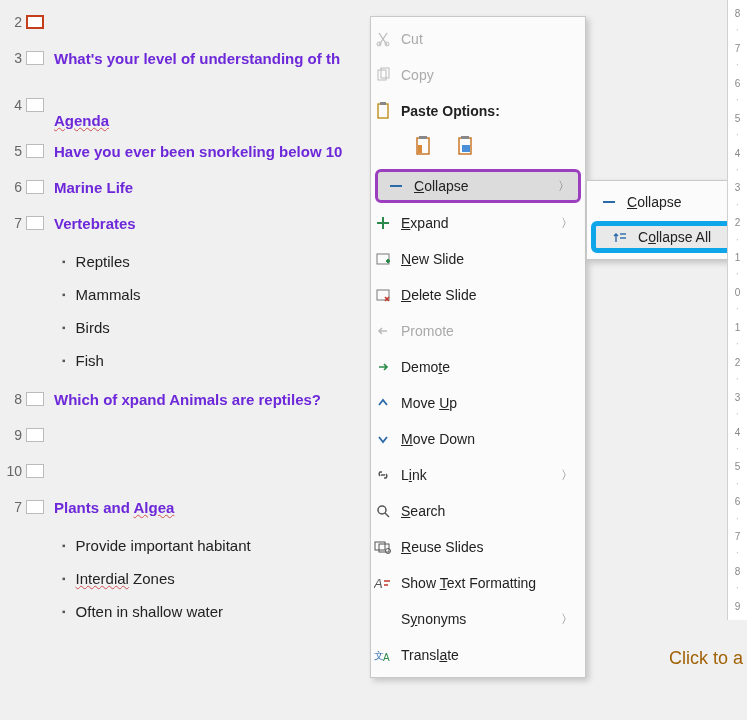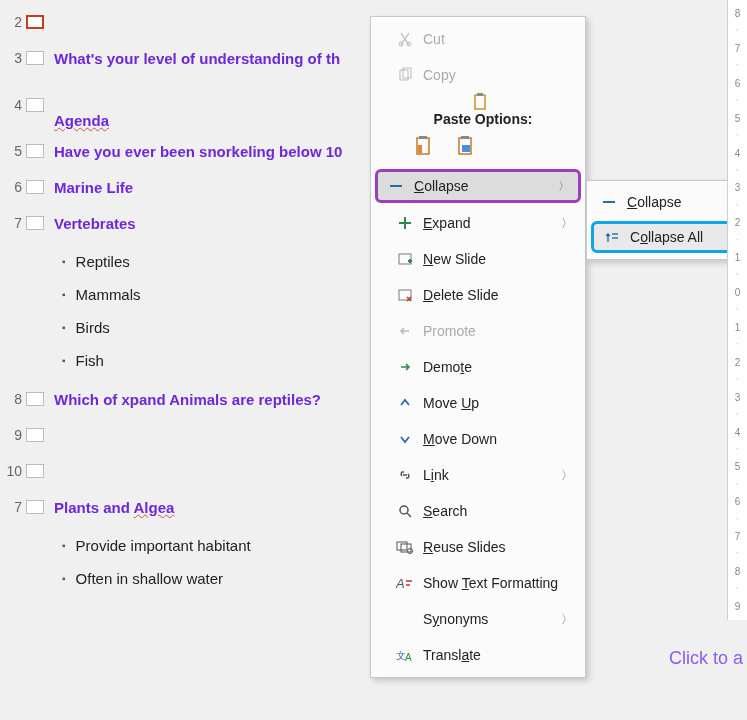--- a/index.html
+++ b/index.html
@@ -83,41 +83,41 @@
     padding: 6px 0;
     font-size: 10px;
     color: #888;
   }
   .ruler span { display:block; padding:2px 0;}
   .ruler .dots { letter-spacing:2px; color:#bbb; writing-mode: vertical-rl;}
   .clickto {
     position:absolute;
     right:0; top:638px;
     font-size:18px;
-    color:#8b5cf6;
+    color:#a16207;
     padding:10px 4px;
   }
 
   
   .menu {
     position: absolute;
     left: 370px;
     top: 16px;
     width: 216px;
     background: #fbfbfb;
     border: 1px solid #c8c8c8;
     box-shadow: 3px 3px 6px rgba(0,0,0,.18);
     padding: 4px 0;
     font-size: 14px;
   }
   .menu-item {
     display: flex;
     align-items: center;
     height: 36px;
-    padding: 0 12px 0 22px;
+    padding: 0 12px 0 0;
     cursor: default;
     position:relative;
   }
   .menu-item.hl {
     background:#dcdcdc;
     border:3px solid #9b3fbf;
     border-radius:6px;
     margin:2px 4px;
     height:34px;
     padding:0 8px 0 6px;
@@ -153,25 +153,25 @@
     width:152px;
     background:#fbfbfb;
     border:1px solid #c8c8c8;
     box-shadow:3px 3px 6px rgba(0,0,0,.18);
     padding:4px 0;
     font-size:14px;
   }
   .submenu .menu-item { height:34px; padding:0 10px;}
   .submenu .menu-item.hl2 {
     background:#e9e9e9;
-    border:3px solid #0ea5e9;
+    border:5px solid #0ea5e9;
     border-radius:6px;
     margin:2px 4px;
     height:32px;
-    padding:0 6px;
+    padding:0 12px;
   }
   svg { display:block;}
 </style>
 </head>
 <body>
 
 <div class="outline">
   <div class="row">
     <span class="num">2</span>
     <span class="thumb sel"></span>
@@ -234,20 +234,23 @@
   <div class="row">
     <span class="num">7</span>
     <span class="thumb"></span>
     <span class="title">Plants and <span class="wavy">Algea</span></span>
   </div>
   <div class="bullets">
     <div class="bullet">
         <span>Provide important habitant</span>
       </div>
     <div class="bullet">
+        <span><span class="wavy">Interdial</span> Zones</span>
+      </div>
+    <div class="bullet">
         <span>Often in shallow water</span>
       </div>
   </div>
 </div>
 
 <div class="menu">
   <div class="menu-item disabled">
     <span class="mi-icon">
         <svg width="16" height="16" viewBox="0 0 16 16">
           <path d="M4 2 L12 14 M12 2 L4 14" stroke="#bbb" stroke-width="1.3" fill="none"></path>
@@ -259,21 +262,21 @@
   </div>
   <div class="menu-item disabled">
     <span class="mi-icon">
         <svg width="16" height="16" viewBox="0 0 16 16">
           <rect x="3" y="3" width="8" height="10" fill="none" stroke="#bbb"></rect>
           <rect x="6" y="1" width="8" height="10" fill="none" stroke="#bbb"></rect>
         </svg>
       </span>
     <span class="mi-label"><span>Copy</span></span>
   </div>
-  <div class="menu-item" style="font-weight:700;flex-direction:column;">
+  <div class="menu-item" style="font-weight:700;">
     <span class="mi-icon">
         <svg width="16" height="18" viewBox="0 0 16 18">
           <rect x="3" y="2" width="10" height="14" fill="none" stroke="#b8860b" stroke-width="1.3"></rect>
           <rect x="5" y="0" width="6" height="3" fill="#888"></rect>
         </svg>
       </span>
     <span class="mi-label">Paste Options:</span>
   </div>
   <div class="paste-row">
     <div class="paste-btn">

